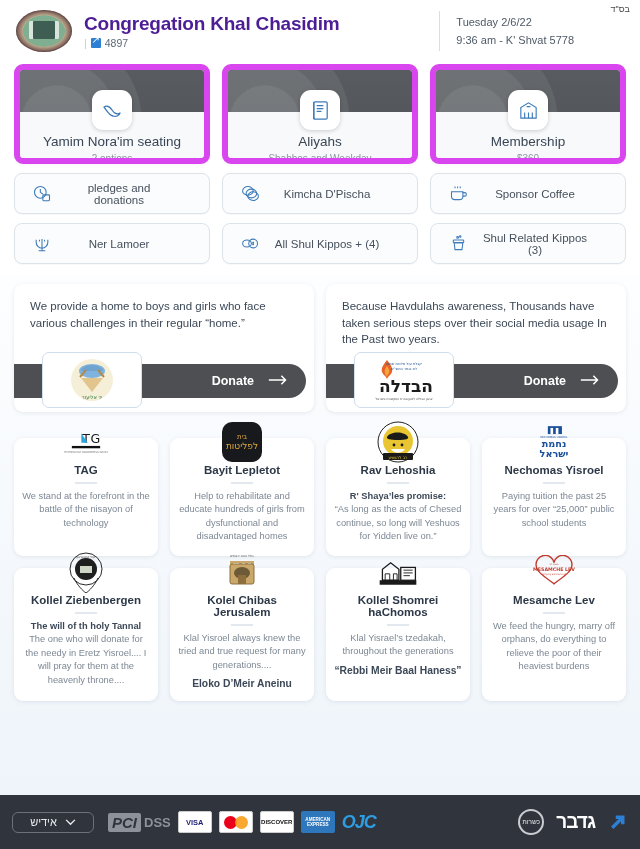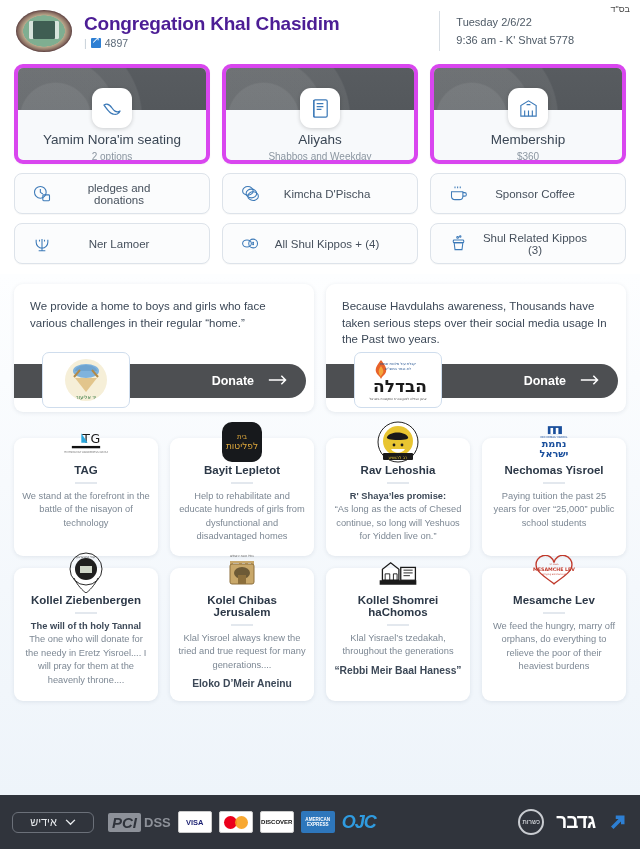--- a/index.html
+++ b/index.html
@@ -28,21 +28,21 @@
   .hdr-sub .divider { color: #c3ccd5; }
   .arrow-badge { display:inline-block; width:10px; height:10px; background:#2d7fd3; position:relative; border-radius:1px; }
   .arrow-badge:before { content:"↗"; position:absolute; left:0; top:-4px; color:#fff; font-size:10px; line-height:12px; width:10px; text-align:center; }
   .hdr-right { margin-left: auto; display: flex; align-items: center; height: 40px; padding-left: 16px; border-left: 1px solid #d8dee4; margin-right: 52px; }
   .hdr-right .line { font-size: 11px; color: #4e5a66; line-height: 1.65; }
 
   
   .top-panel { padding: 2px 14px 10px; background: #fff; }
   .cards-row { display: flex; gap: 12px; }
   .col { flex: 1; display: flex; flex-direction: column; gap: 9px; }
-  .big-card { border: 4px solid #d946ef; border-radius: 9px; background: #f7f9fb; overflow: hidden; position: relative; height: 100px; box-shadow: 0 1px 2px rgba(0,0,0,.04); }
+  .big-card { border: 6px solid #d946ef; border-radius: 9px; background: #f7f9fb; overflow: hidden; position: relative; height: 100px; box-shadow: 0 1px 2px rgba(0,0,0,.04); }
   .big-card .band { height: 42px; background:
       radial-gradient(circle at 20% 120%, rgba(255,255,255,.07) 0 22%, transparent 23%),
       radial-gradient(circle at 20% 120%, rgba(255,255,255,.07) 0 38%, transparent 39%),
       radial-gradient(circle at 20% 120%, rgba(255,255,255,.07) 0 54%, transparent 55%),
       linear-gradient(#585c60, #54585c); }
   .big-card .ico { position:absolute; left:50%; top:20px; transform:translateX(-50%); width:40px; height:40px;
       background:#fff; border-radius:11px; display:flex; align-items:center; justify-content:center;
       box-shadow:0 1px 4px rgba(0,0,0,.18); }
   .big-card .ttl { text-align:center; margin-top:22px; font-size:13.5px; color:#3a4654; font-weight:500; }
   .big-card .sub { text-align:center; margin-top:4px; font-size:10px; color:#8b96a1; }
@@ -62,21 +62,21 @@
   
   .main { flex:1; background: linear-gradient(#fdfeff, #eef4fa); padding: 10px 14px 10px; }
 
   .banner-row { display:flex; gap: 12px; }
   .banner { flex:1; background:#fff; border-radius:9px; padding: 14px 16px 0; position:relative;
       box-shadow: 0 1px 4px rgba(40,60,90,.10); height: 128px; }
   .banner p { font-size: 11.5px; color:#3c4857; line-height:1.45; }
   .donate-bar { position:absolute; left:0; right:8px; bottom: 14px; height: 34px; background:#4d4f52;
       border-radius: 0 17px 17px 0; display:flex; align-items:center; justify-content:flex-end; padding-right: 18px; gap: 14px; cursor:pointer; }
   .donate-bar span { color:#fff; font-size:12.5px; font-weight:600; }
-  .banner-logo { position:absolute; left: 28px; bottom: 4px; width: 88px; height: 56px; background:#fff;
+  .banner-logo { position:absolute; left: 28px; bottom: 4px; width: 100px; height: 56px; background:#fff;
       border:1px solid #cfdded; border-radius:7px; display:flex; align-items:center; justify-content:center; overflow:hidden; }
 
   .grid { display:grid; grid-template-columns: repeat(4, 1fr); gap: 12px; margin-top: 26px; }
   .org-card { background:#fff; border-radius:9px; box-shadow: 0 1px 4px rgba(40,60,90,.10);
       padding: 26px 8px 12px; position:relative; min-height: 108px; text-align:center; }
   .org-card .logo-wrap { position:absolute; left:50%; top:-18px; transform:translateX(-50%);
       width:44px; height:44px; display:flex; align-items:center; justify-content:center; }
   .org-card .name { font-size: 11.5px; font-weight:bold; color:#2c3847; }
   .org-card .rule { width:22px; height:2px; background:#e3e8ee; margin:6px auto 6px; }
   .org-card .desc { font-size: 9.3px; color:#7d8894; line-height:1.45; }

